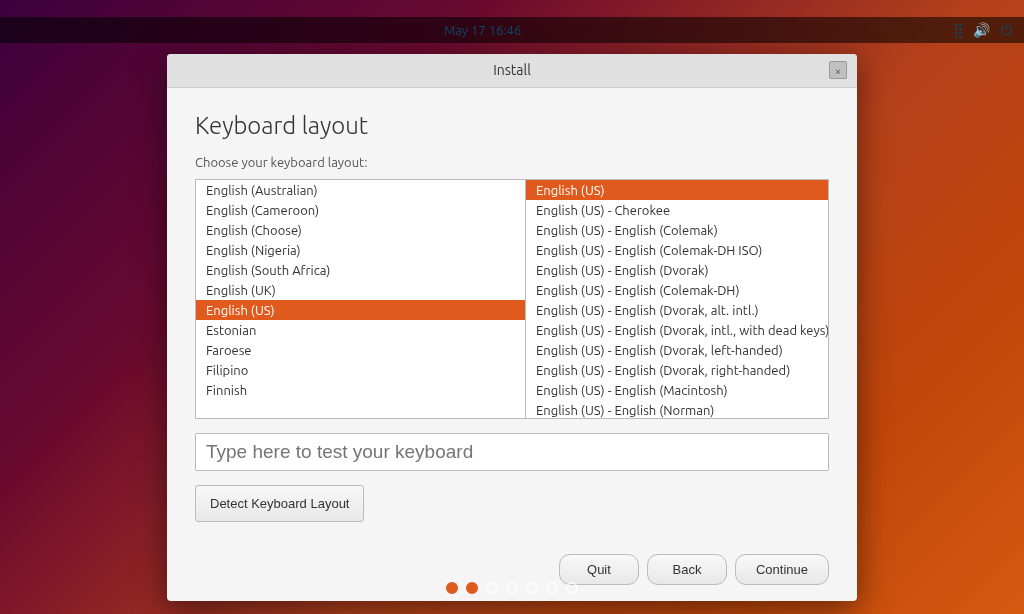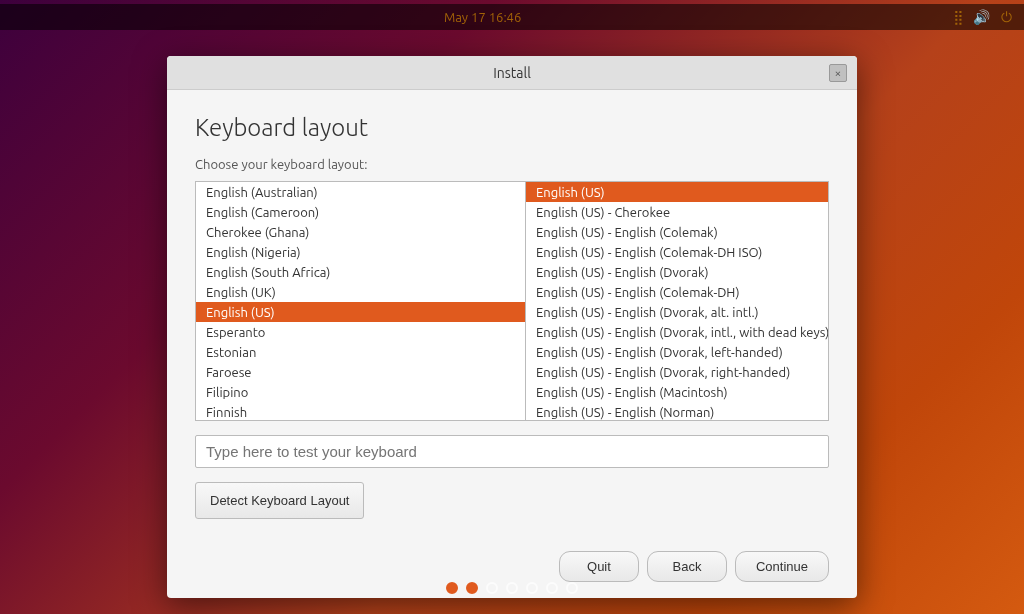--- a/index.html
+++ b/index.html
@@ -10,28 +10,28 @@
       overflow: hidden;
       font-family: 'Ubuntu', 'Segoe UI', sans-serif;
       font-size: 14px;
       background: linear-gradient(135deg, #3d003d 0%, #6b0a2e 30%, #b5411a 60%, #c0460a 80%, #d45a10 100%);
       position: relative;
     }
 
     
     .topbar {
       position: absolute;
-      top: 4px; left: 0; right: 0;
+      top: 17px; left: 0; right: 0;
       height: 26px;
       background: rgba(0,0,0,0.55);
       display: flex;
       align-items: center;
       justify-content: space-between;
       padding: 0 12px;
-      color: #a16207;
+      color: #0c4a6e;
       font-size: 13px;
     }
     .topbar-center { flex: 1; text-align: center; }
     .topbar-right { display: flex; gap: 10px; align-items: center; }
     .topbar-icon { font-size: 14px; cursor: pointer; }
 
     
     .dialog-wrapper {
       position: absolute;
       top: 40px; left: 0; right: 0; bottom: 0;
@@ -125,21 +125,21 @@
     .list-item.selected {
       background: #e05a1e;
       color: #fff;
     }
 
     .test-input {
       width: 100%;
       border: 1px solid #bbb;
       border-radius: 2px;
       padding: 7px 10px;
-      font-size: 15px;
+      font-size: 19px;
       color: #000000;
       background: #fff;
       margin-bottom: 14px;
       outline: none;
     }
 
     .detect-btn {
       border: 1px solid #bbb;
       background: linear-gradient(to bottom, #f8f8f8, #e8e8e8);
       border-radius: 3px;
@@ -215,26 +215,25 @@
 
     <div class="dialog-body">
       <h1 class="page-title">Keyboard layout</h1>
       <p class="choose-label">Choose your keyboard layout:</p>
 
       <div class="lists-row">
 
         <div class="list-box" id="left-list">
             <div class="list-item">English (Australian)</div>
             <div class="list-item">English (Cameroon)</div>
-            <div class="list-item">Cherokee (Ghana)</div>
+            <div class="list-item">English (Choose)</div>
             <div class="list-item">English (Nigeria)</div>
             <div class="list-item">English (South Africa)</div>
             <div class="list-item">English (UK)</div>
             <div class="list-item selected">English (US)</div>
-            <div class="list-item">Esperanto</div>
             <div class="list-item">Estonian</div>
             <div class="list-item">Faroese</div>
             <div class="list-item">Filipino</div>
             <div class="list-item">Finnish</div>
           </div>
 
         <div class="list-box" id="right-list">
             <div class="list-item selected">English (US)</div>
             <div class="list-item">English (US) - Cherokee</div>
             <div class="list-item">English (US) - English (Colemak)</div>

